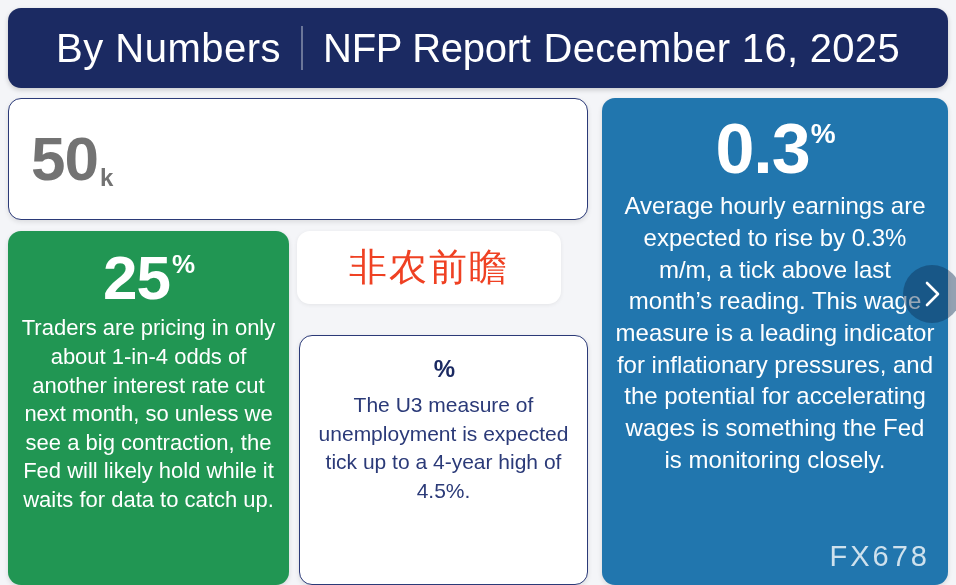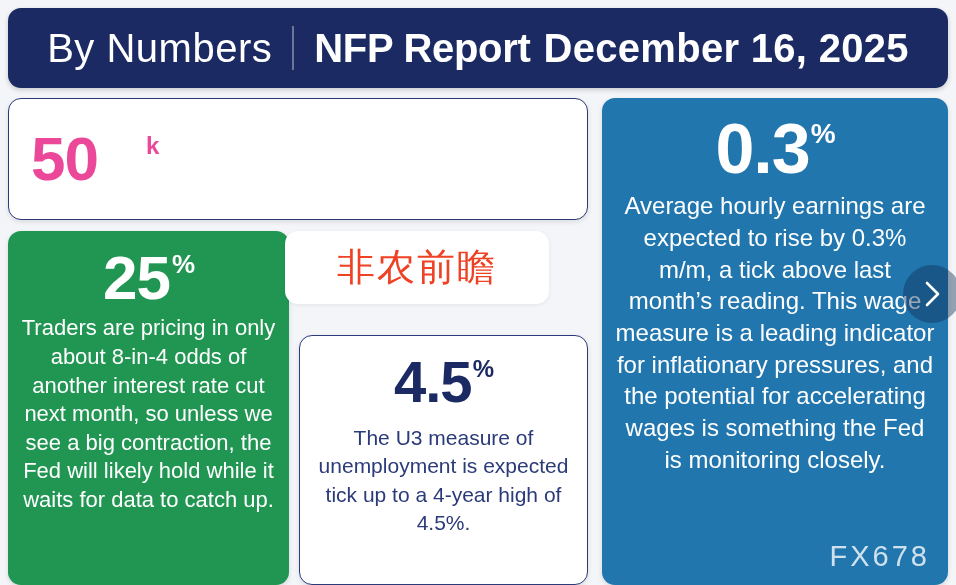--- a/index.html
+++ b/index.html
@@ -44,27 +44,27 @@
   .hdr-divider {
     width: 2px;
     height: 44px;
     background: #6b7699;
     margin: 0 20px;
     flex: none;
   }
   .hdr-nfp {
     color: #ffffff;
     font-size: 40px;
-    font-weight: 700;
+    font-weight: 400;
     letter-spacing: -0.3px;
   }
   .hdr-date {
     color: #ffffff;
     font-size: 40px;
-    font-weight: 700;
+    font-weight: 400;
     margin-left: 13px;
     letter-spacing: 0.3px;
   }
 
   
   .card {
     position: absolute;
     border-radius: 13px;
   }
   .card-white {
@@ -77,29 +77,28 @@
   .card-50k {
     left: 8px;
     top: 98px;
     width: 580px;
     height: 122px;
     display: flex;
     align-items: center;
     padding: 0 14px 0 22px;
   }
   .stat-50k {
-    color: #ec4899;
+    color: #737373;
     font-size: 62px;
     font-weight: 700;
     line-height: 1;
     letter-spacing: -1px;
     display: flex;
-    align-items: flex-start;
+    align-items: flex-end;
     flex: none;
-    gap: 46px;
   }
   .stat-50k .sup {
     font-size: 24px;
     font-weight: 700;
     line-height: 1;
     margin-top: 6px;
     margin-left: 2px;
   }
   .desc-50k {
     color: #2b3a78;
@@ -137,21 +136,21 @@
   }
   .desc-25 {
     color: #ffffff;
     font-size: 22px;
     line-height: 1.30;
     margin-top: 2px;
   }
 
   
   .card-cn {
-    left: 285px;
+    left: 297px;
     top: 231px;
     width: 264px;
     height: 73px;
     background: #ffffff;
     display: flex;
     align-items: center;
     justify-content: center;
     box-shadow: 0 1px 4px rgba(0,0,0,0.07);
   }
   .cn-title {
@@ -271,30 +270,29 @@
     <span>50</span>
       <span class="sup">k</span>
   </div>
 </div>
 
 <div class="card card-25">
   <div class="stat-25">
     <span>25</span>
       <span class="sup">%</span>
   </div>
-  <div class="desc-25">Traders are pricing in only about 8-in-4 odds of another interest rate cut next month, so unless we see a big contraction, the Fed will likely hold while it waits for data to catch up.</div>
+  <div class="desc-25">Traders are pricing in only about 1-in-4 odds of another interest rate cut next month, so unless we see a big contraction, the Fed will likely hold while it waits for data to catch up.</div>
 </div>
 
 <div class="card card-cn">
   <span class="cn-title">非农前瞻</span>
 </div>
 
 <div class="card card-white card-45">
   <div class="stat-45">
-    <span>4.5</span>
       <span class="sup">%</span>
   </div>
   <div class="desc-45">The U3 measure of unemployment is expected tick up to a 4-year high of 4.5%.</div>
 </div>
 
 <div class="card card-03">
   <div class="stat-03">
     <span>0.3</span>
       <span class="sup">%</span>
   </div>

